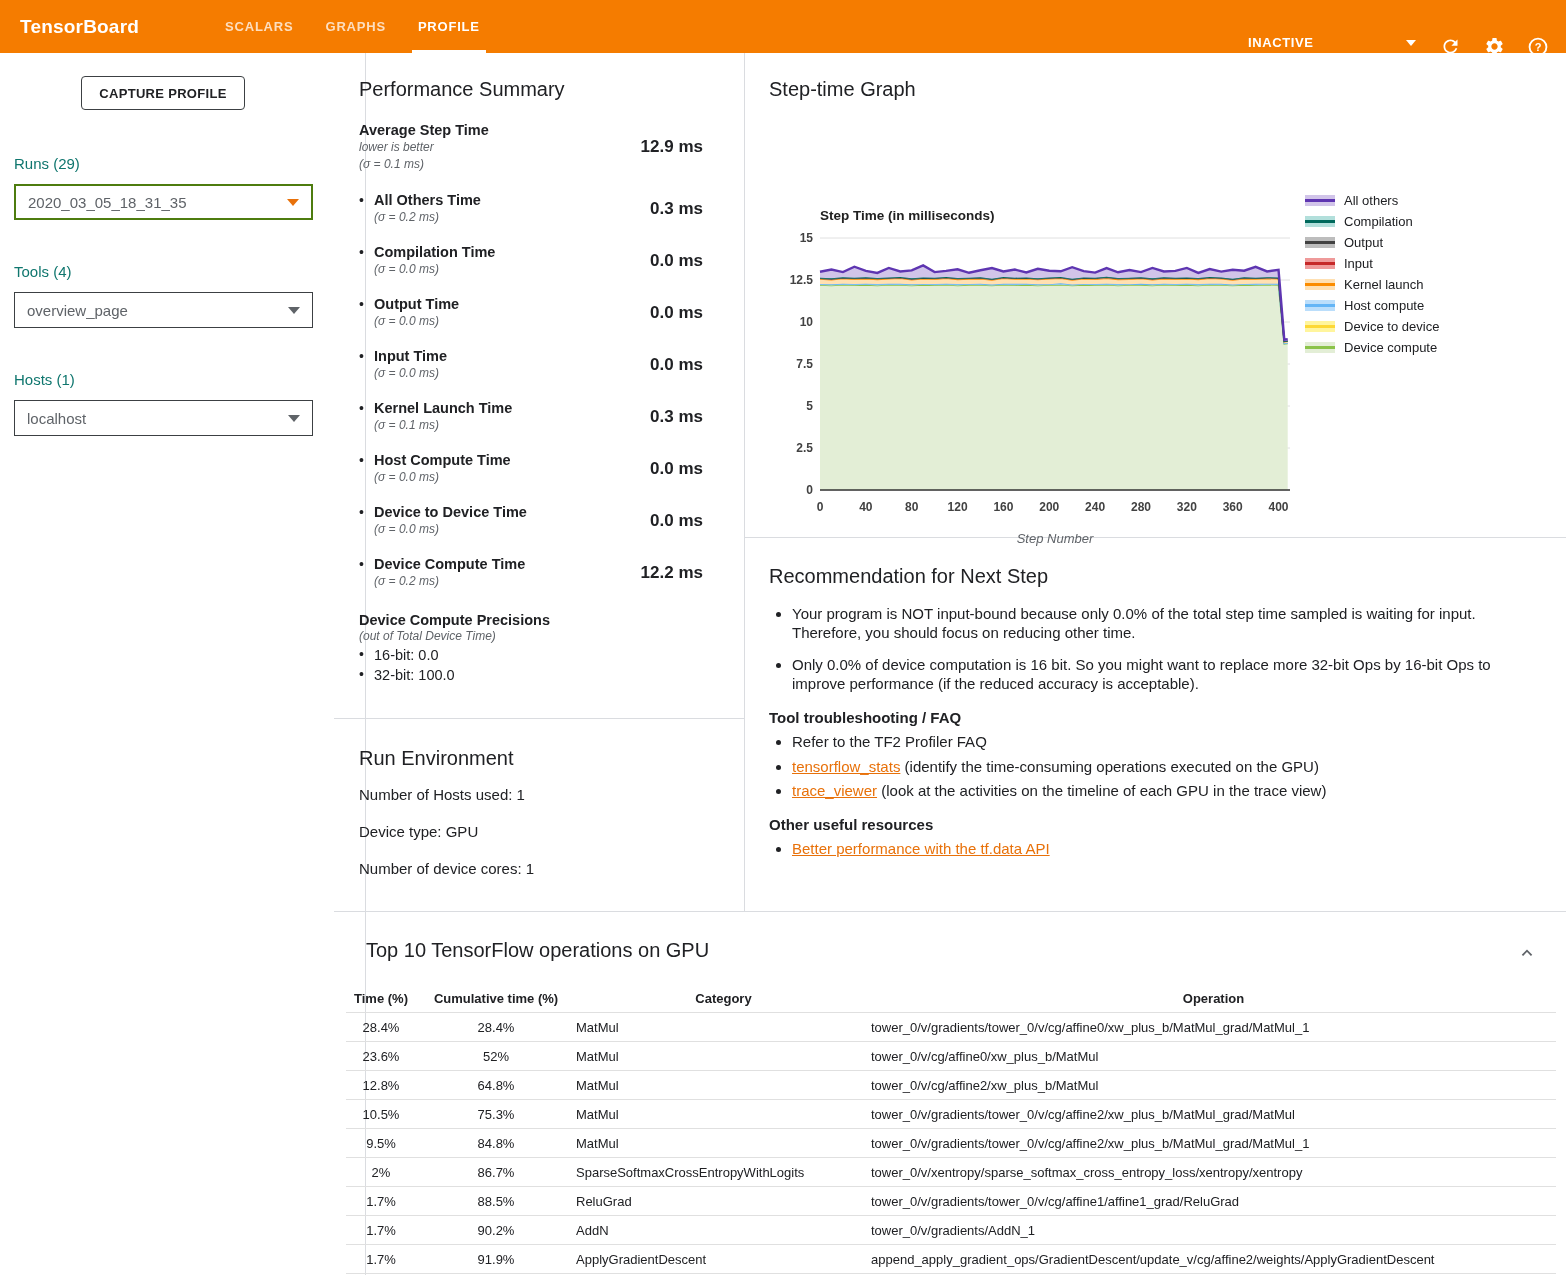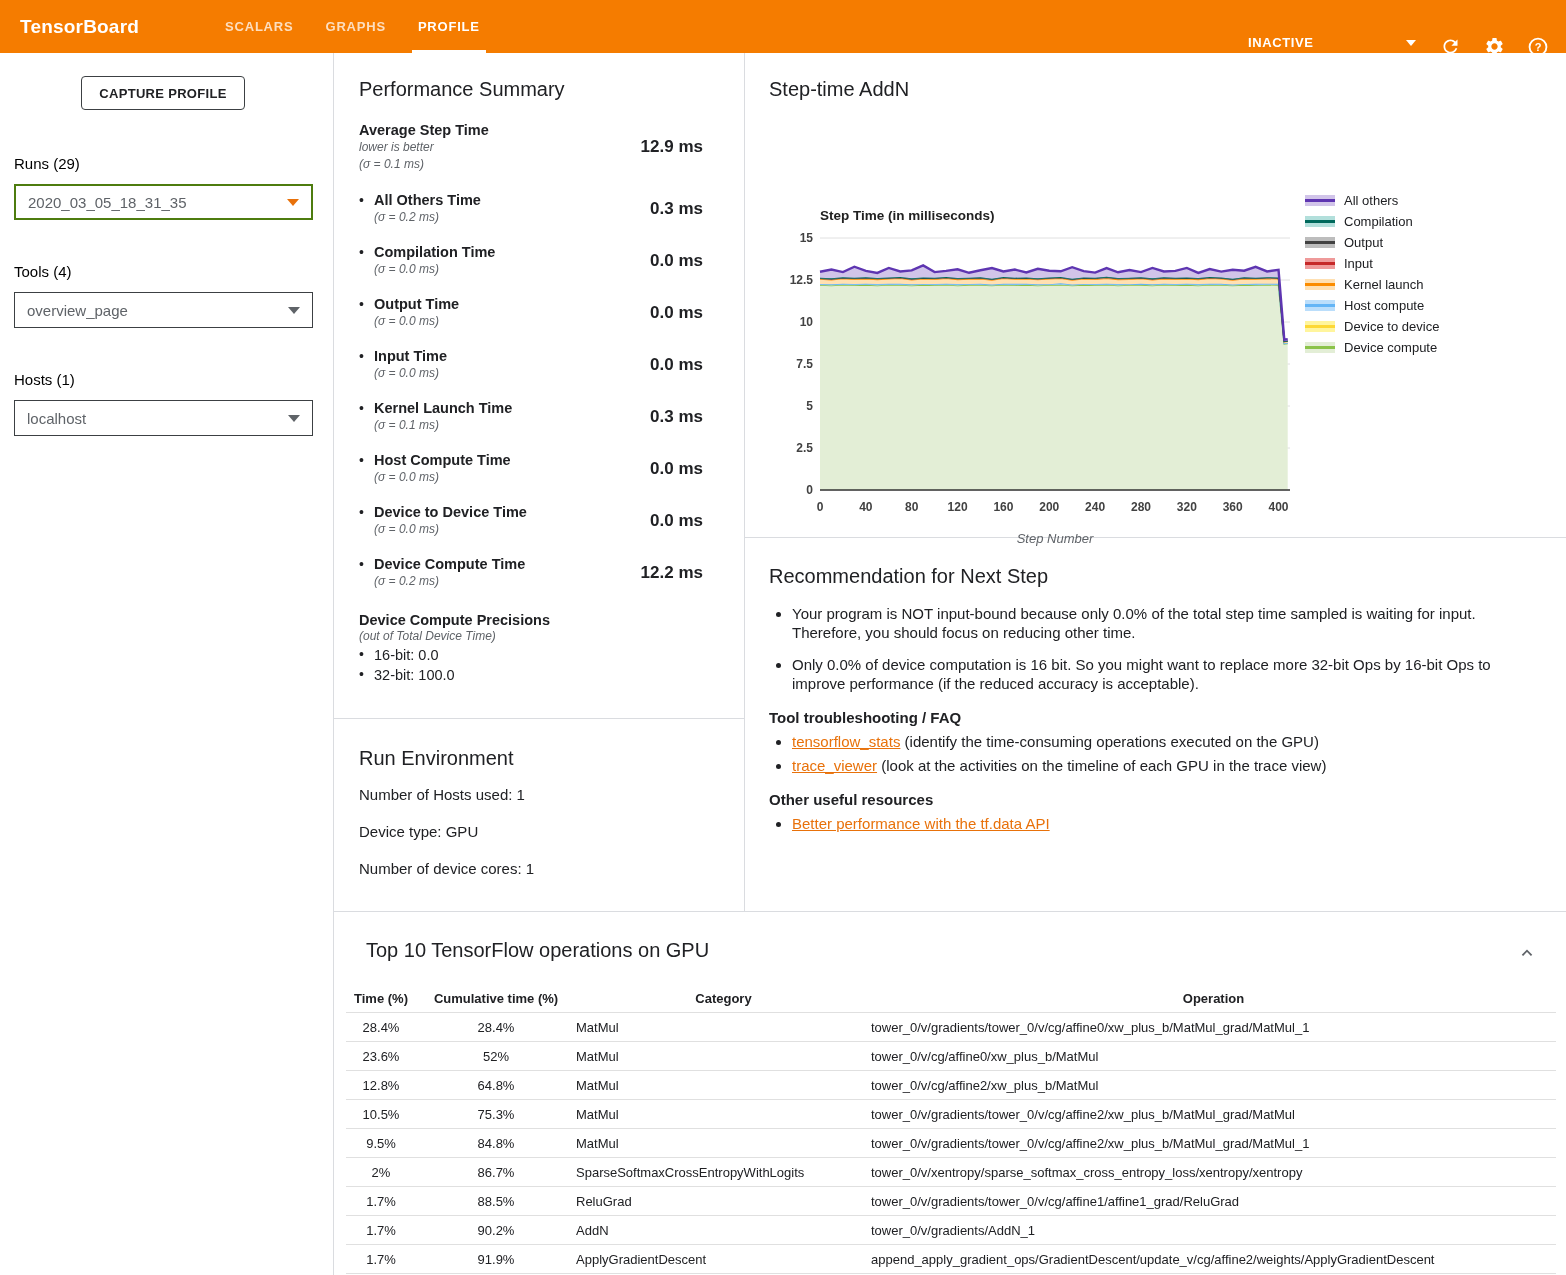--- a/index.html
+++ b/index.html
@@ -17,26 +17,26 @@
   .tab.active { color:#fff; }
   .tab.active::after { content:""; position:absolute; left:10px; right:10px; bottom:0; height:3px; background:#fff; }
   .appbar-right { margin-left:auto; margin-right:16px; display:flex; align-items:center; gap:20px;margin-top:40px; }
   .status-select { width:172px; display:flex; align-items:center; justify-content:space-between;
                    border-bottom:1px solid rgba(255,255,255,.85); padding:0 2px 7px 2px;
                    color:#fff; font-size:13px; font-weight:bold; letter-spacing:.6px; cursor:pointer; }
   .caret-down-white { width:0; height:0; border-left:5px solid transparent; border-right:5px solid transparent; border-top:6px solid #fff; }
   .appbar-icon { width:24px; height:24px; display:flex; align-items:center; justify-content:center; cursor:pointer; }
 
   
-  .sidebar { position:absolute; left:0; top:53px; width:334px; height:1222px; background:#fff;
+  .sidebar { position:absolute; left:0; top:53px; width:366px; height:1222px; background:#fff;
              border-right:1px solid #dadce0; }
   .capture-btn { position:absolute; left:81px; top:23px; width:164px; height:34px; background:#fff;
                  border:1px solid #3c4043; border-radius:4px; font-size:13px; font-weight:bold;
                  letter-spacing:.3px; color:#202124; font-family:"Liberation Sans",sans-serif; cursor:pointer; }
-  .side-label { position:absolute; left:14px; font-size:15px; color:#000000; }
+  .side-label { position:absolute; left:14px; font-size:15px; color:#0f766e; }
   .side-select { position:absolute; left:14px; width:299px; height:36px; background:#fff;
                  display:flex; align-items:center; justify-content:space-between; padding:0 12px;
                  font-size:15px; color:#5f6368; cursor:pointer; }
   .sel-runs  { border:2px solid #4d7c0f; }
   .sel-plain { border:1px solid #3c4043; }
   .caret-down-orange { width:0; height:0; border-left:6px solid transparent; border-right:6px solid transparent; border-top:7px solid #e8710a; }
   .caret-down-gray   { width:0; height:0; border-left:6px solid transparent; border-right:6px solid transparent; border-top:7px solid #5f6368; }
 
   
   .div-v  { position:absolute; left:744px; top:53px; width:1px; height:858px; background:#dadce0; }
@@ -259,21 +259,21 @@
         <span class="ps-bullet">•</span>
         <span>16-bit: 0.0</span>
       </div>
     <div class="ps-prec-item">
         <span class="ps-bullet">•</span>
         <span>32-bit: 100.0</span>
       </div>
   </div>
 
   <div class="graph-card">
-    <div class="card-title graph-title">Step-time AddN</div>
+    <div class="card-title graph-title">Step-time Graph</div>
     <svg id="chart-svg" class="chart-svg" width="530" height="360" viewBox="0 0 530 360">
         <line x1="50" x2="520" y1="292" y2="292" stroke="#e0e0e0" stroke-width="1"></line>
         <text x="43" y="296" text-anchor="end" font-size="12" font-weight="bold" fill="#424242" font-family="Liberation Sans, sans-serif">0</text>
         <line x1="50" x2="520" y1="250" y2="250" stroke="#e0e0e0" stroke-width="1"></line>
         <text x="43" y="254" text-anchor="end" font-size="12" font-weight="bold" fill="#424242" font-family="Liberation Sans, sans-serif">2.5</text>
         <line x1="50" x2="520" y1="208" y2="208" stroke="#e0e0e0" stroke-width="1"></line>
         <text x="43" y="212" text-anchor="end" font-size="12" font-weight="bold" fill="#424242" font-family="Liberation Sans, sans-serif">5</text>
         <line x1="50" x2="520" y1="166" y2="166" stroke="#e0e0e0" stroke-width="1"></line>
         <text x="43" y="170" text-anchor="end" font-size="12" font-weight="bold" fill="#424242" font-family="Liberation Sans, sans-serif">7.5</text>
         <line x1="50" x2="520" y1="124" y2="124" stroke="#e0e0e0" stroke-width="1"></line>
@@ -363,20 +363,23 @@
 
   <div class="rec-card">
     <div class="card-title rec-title">Recommendation for Next Step</div>
     <ul>
       <li>Your program is NOT input-bound because only 0.0% of the total step time sampled is waiting for input. Therefore, you should focus on reducing other time.</li>
       <li>Only 0.0% of device computation is 16 bit. So you might want to replace more 32-bit Ops by 16-bit Ops to improve performance (if the reduced accuracy is acceptable).</li>
     </ul>
     <div id="rec-sections">
         <div class="sect">
           <div class="rec-head">Tool troubleshooting / FAQ</div>
+          <ul>
+            <li><span>Refer to the TF2 Profiler FAQ</span></li>
+          </ul>
         </div>
         <div class="sect">
           <ul>
             <li><a class="rec-link">tensorflow_stats</a><span> (identify the time-consuming operations executed on the GPU)</span></li>
             <li><a class="rec-link">trace_viewer</a><span> (look at the activities on the timeline of each GPU in the trace view)</span></li>
           </ul>
         </div>
         <div class="sect">
           <div class="rec-head">Other useful resources</div>
           <ul>

